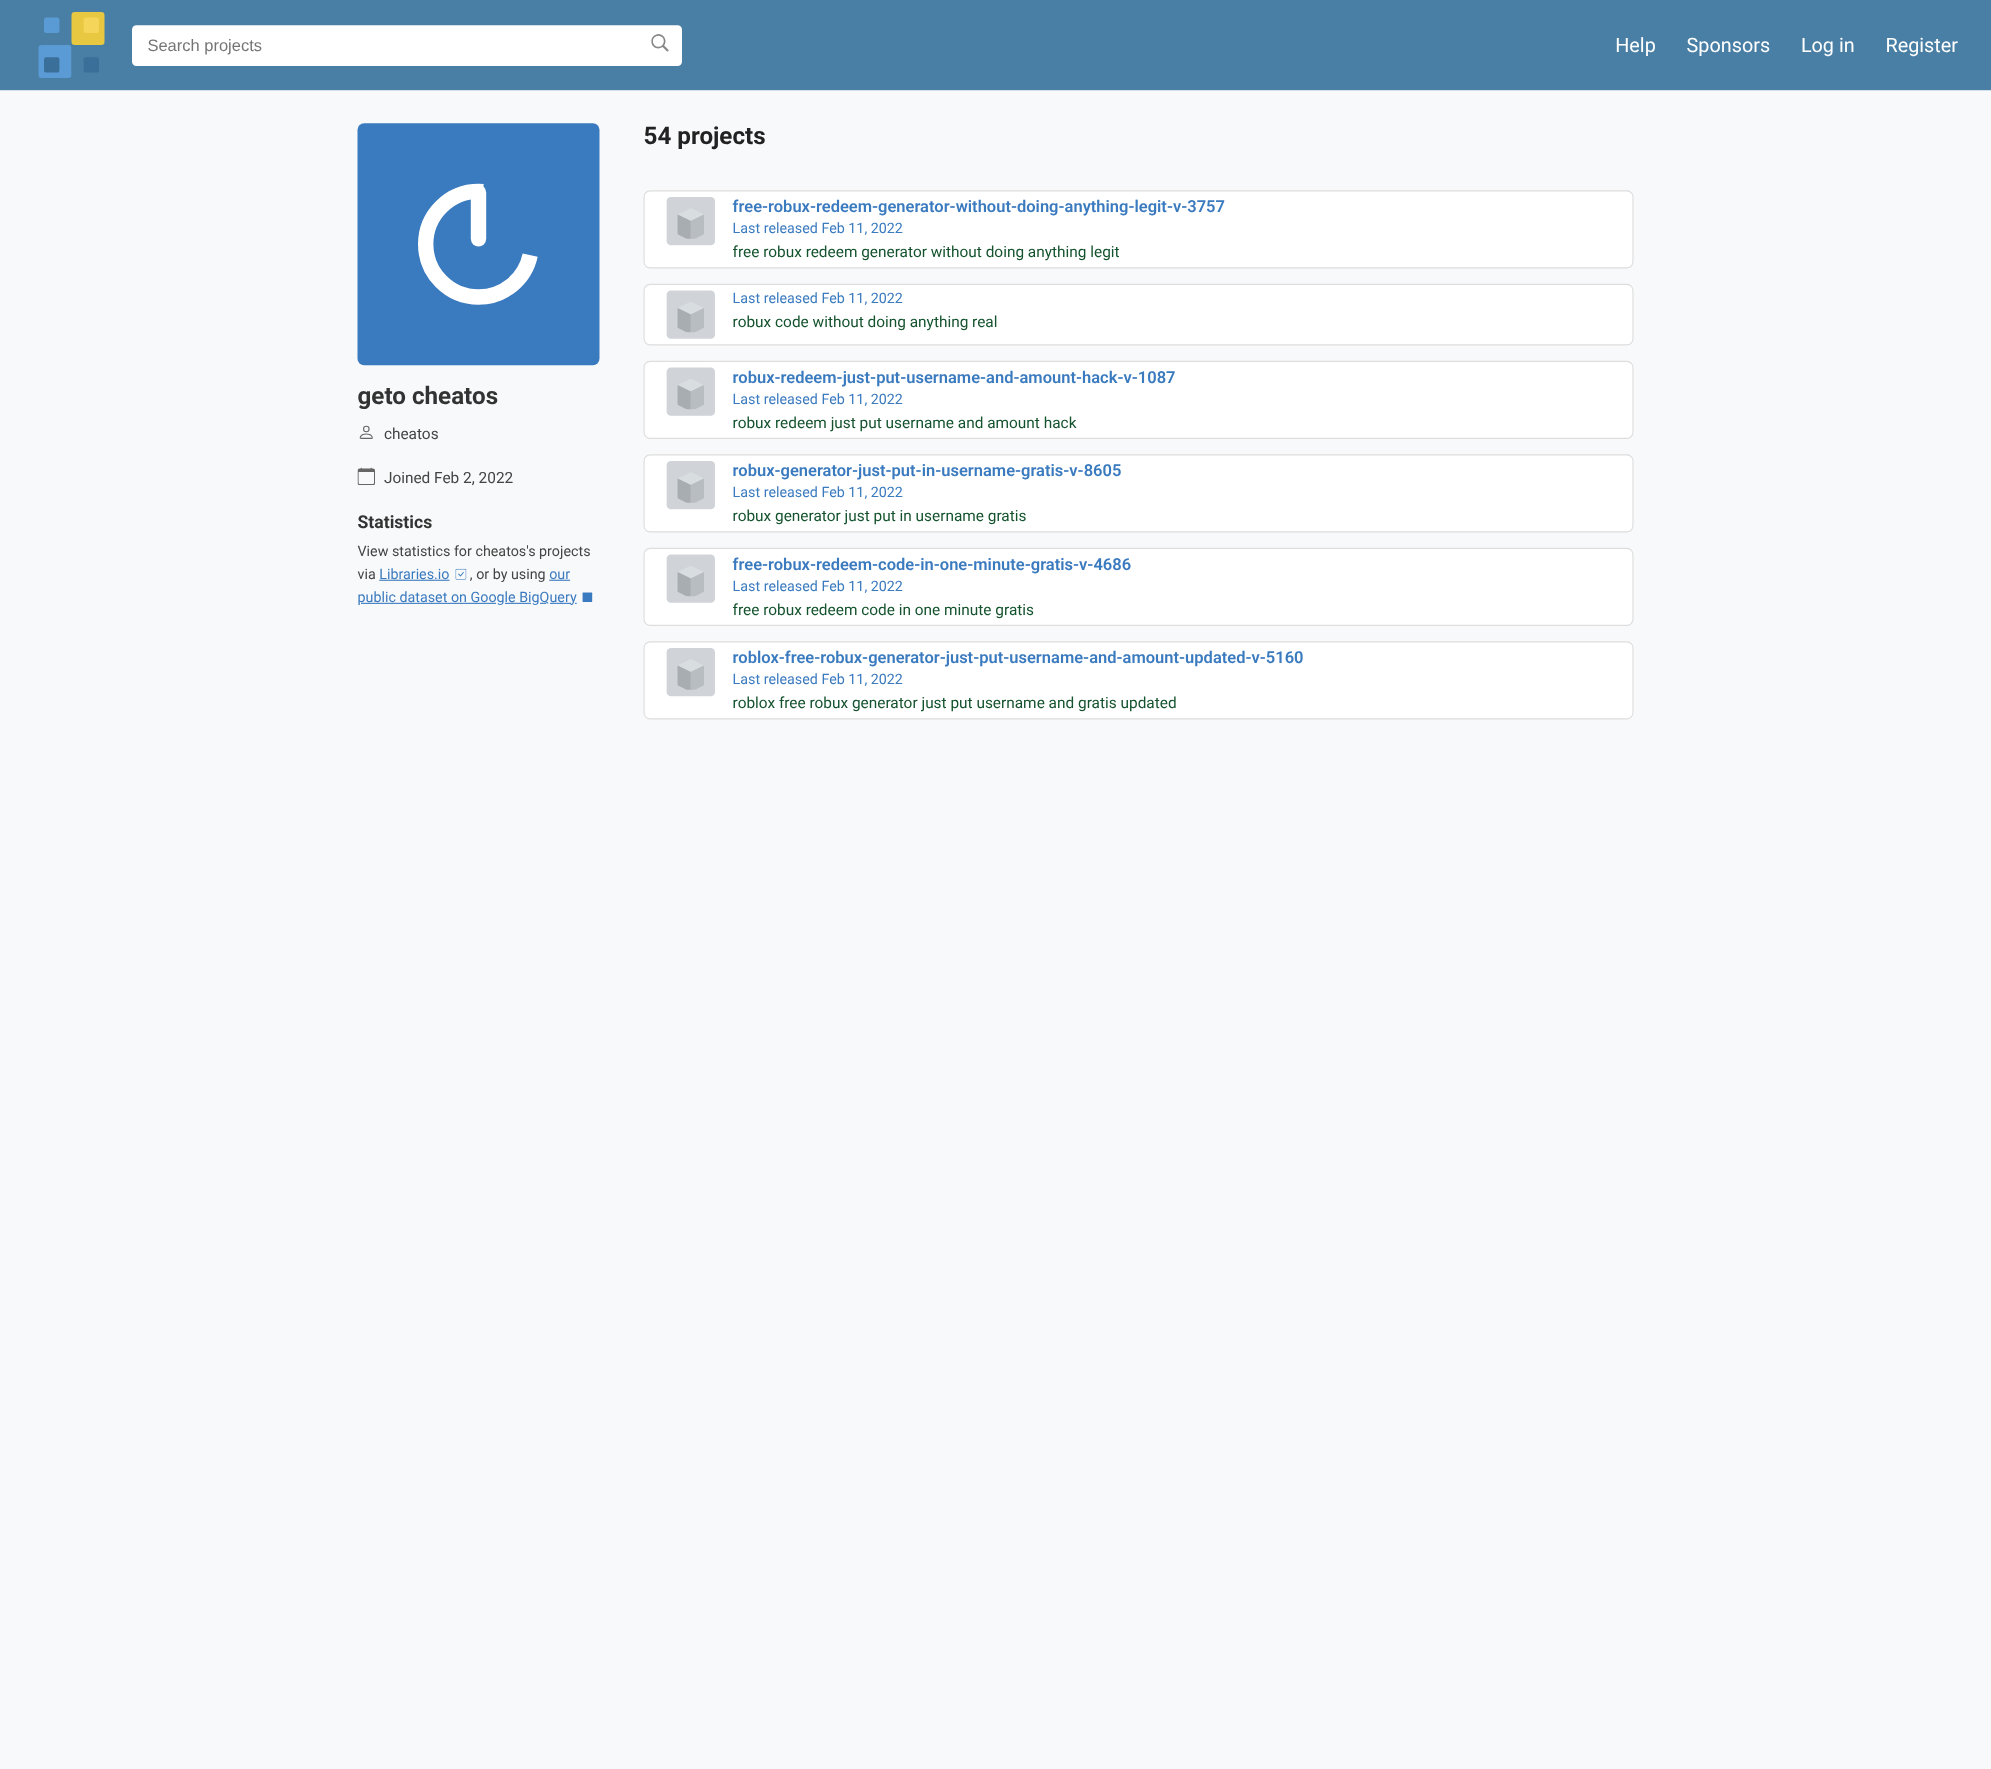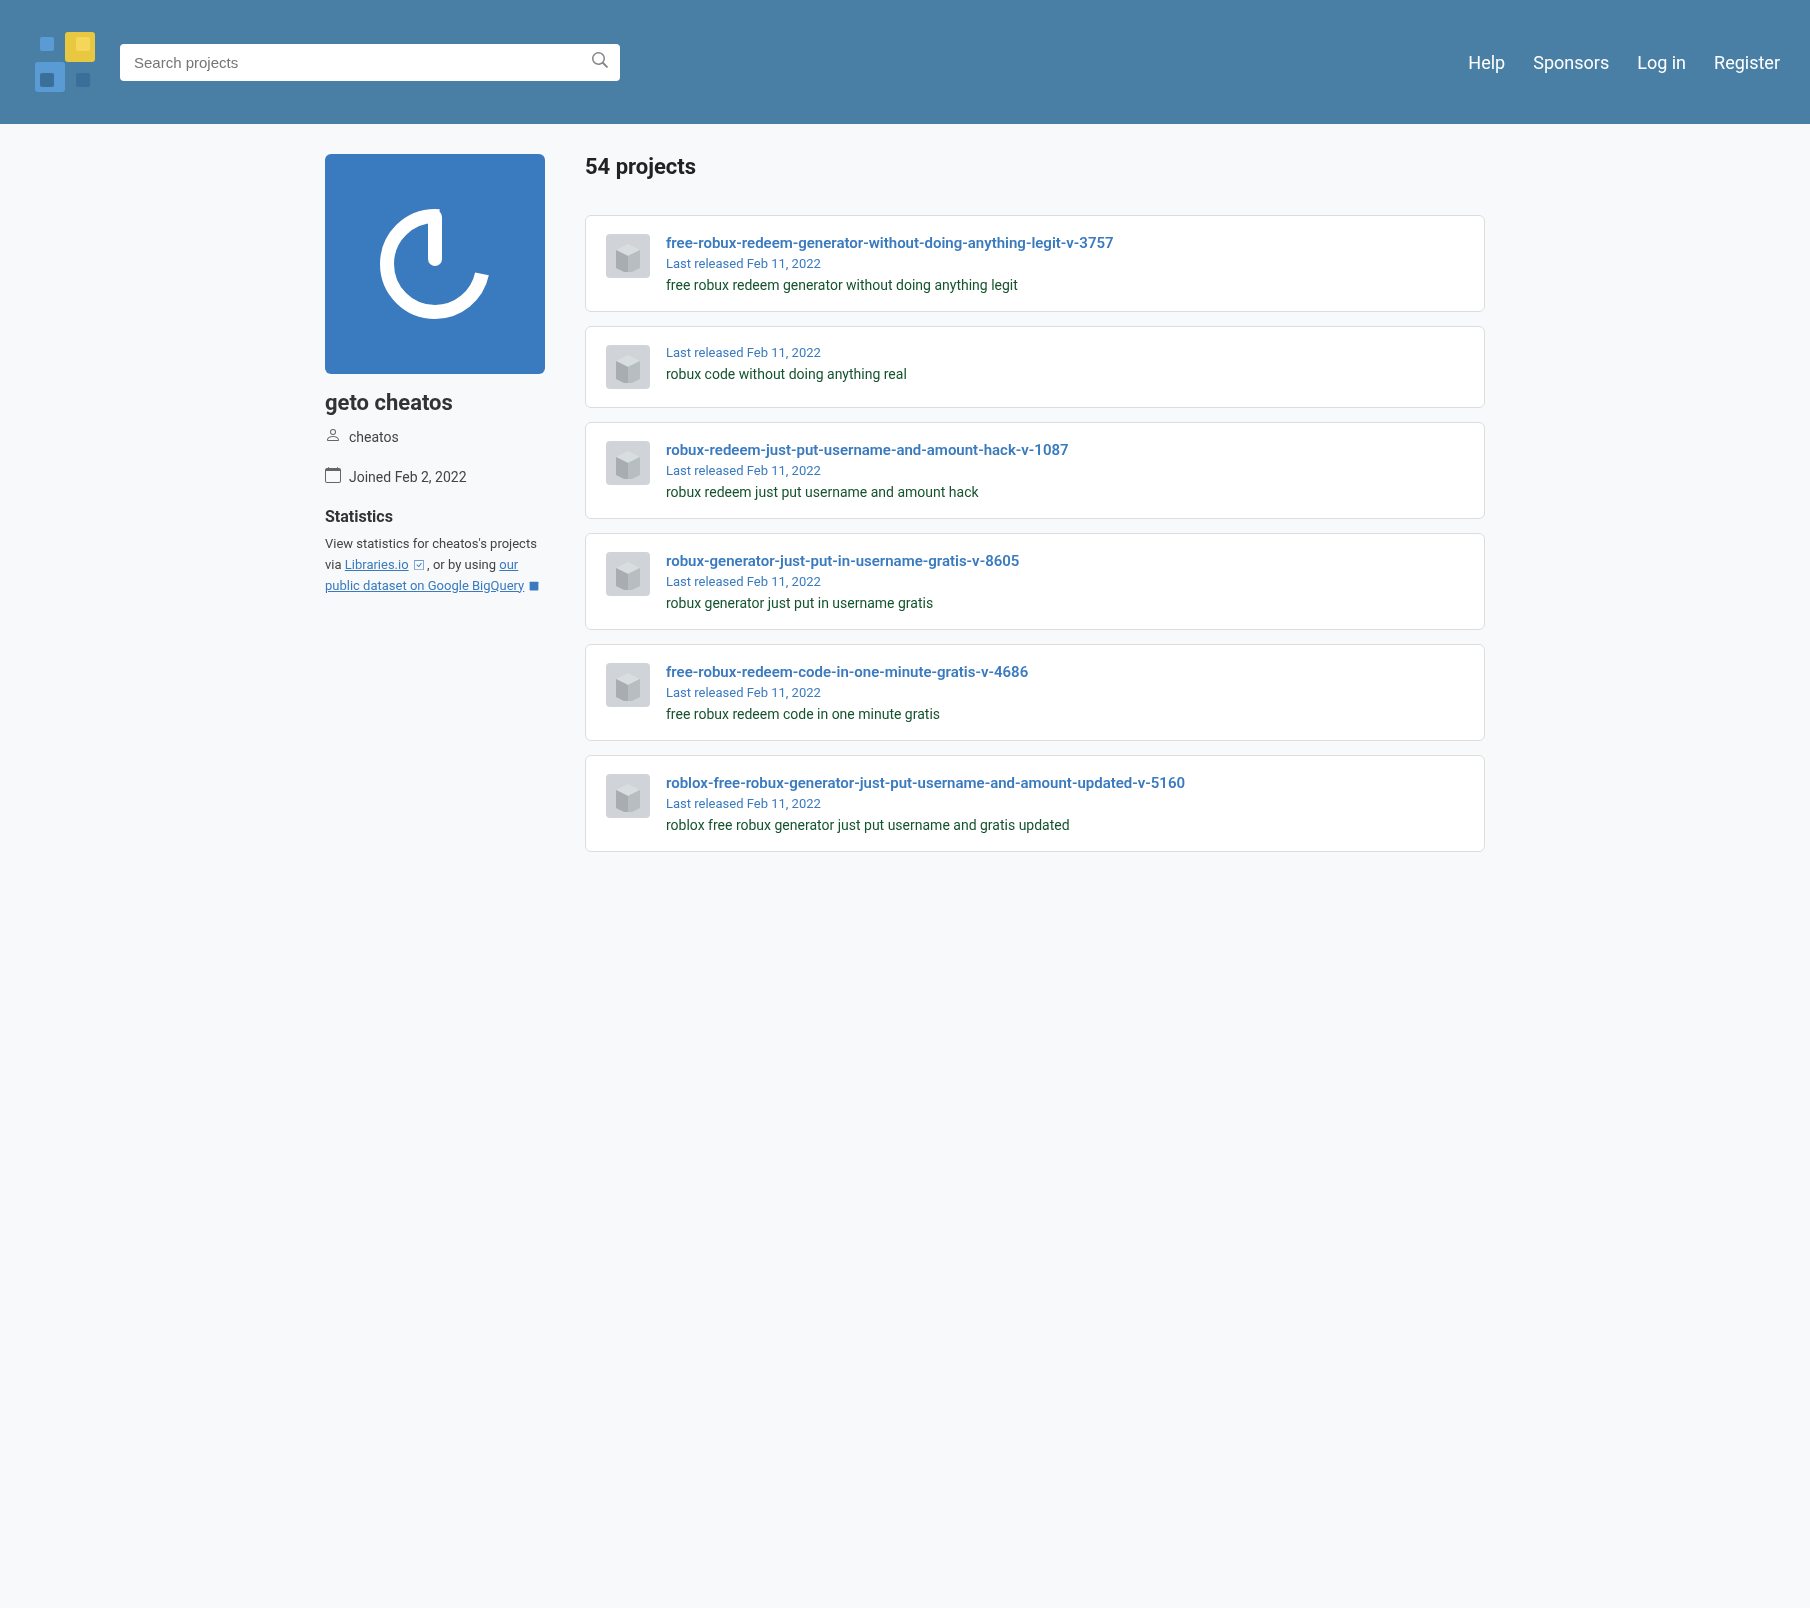--- a/index.html
+++ b/index.html
@@ -1,21 +1,21 @@
 <!DOCTYPE html>
 <html><head>
   <meta charset="utf-8">
   <style>
     * { box-sizing: border-box; margin: 0; padding: 0; }
     body { font-family: -apple-system, BlinkMacSystemFont, 'Segoe UI', Roboto, sans-serif; background: #f8f9fa; color: #333; }
 
     
     .header {
       background: #4a7fa5;
-      padding: 27px 30px;
+      padding: 6px 30px;
       display: flex;
       align-items: center;
       gap: 20px;
     }
     .header-logo {
       width: 70px;
       height: 70px;
       flex-shrink: 0;
     }
     .search-bar {
@@ -126,21 +126,21 @@
     .projects-count {
       font-size: 22px;
       font-weight: 700;
       margin-bottom: 36px;
       color: #222;
     }
     .project-card {
       background: white;
       border: 1px solid #ddd;
       border-radius: 6px;
-      padding: 18px 20px;
+      padding: 5px 20px;
       margin-bottom: 14px;
       display: flex;
       align-items: flex-start;
       gap: 16px;
     }
     .project-icon {
       width: 44px;
       height: 44px;
       flex-shrink: 0;
       background: #d0d4d8;

